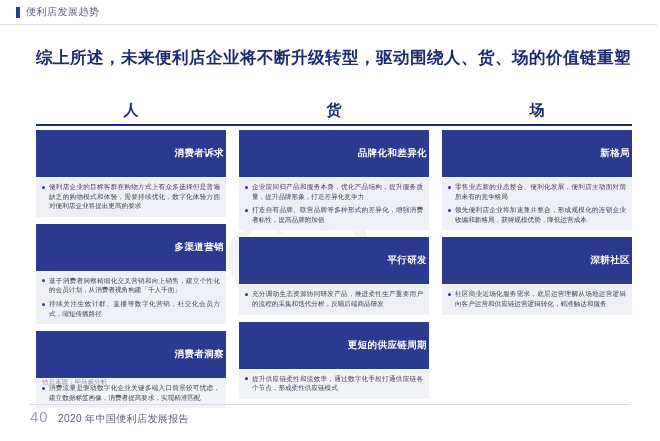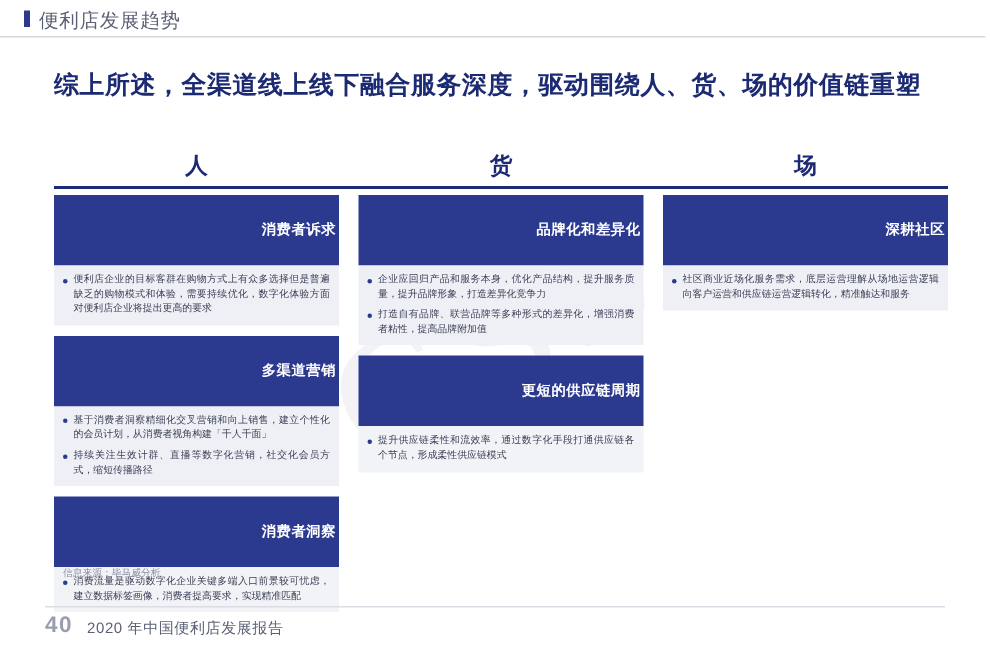--- a/index.html
+++ b/index.html
@@ -32,21 +32,21 @@
   }
   .top-accent {
     position: absolute;
     left: 16px; top: 7px;
     width: 4px; height: 11px;
     background: #2b3a8f;
   }
   .top-title {
     position: absolute;
     left: 26px; top: 5px;
-    font-size: 13px;
+    font-size: 10px;
     color: #5b5f73;
     letter-spacing: 0.5px;
   }
   
   .watermark {
     position: absolute;
     left: 330px; top: 225px;
     transform: translate(-50%, -50%) rotate(-28deg);
     font-size: 110px;
     font-weight: bold;
@@ -153,21 +153,21 @@
     position: absolute;
     left: 30px; top: 404px;
     width: 600px;
     height: 1px;
     background: #dcdde4;
   }
   .page-num {
     position: absolute;
     left: 30px; top: 408px;
     font-size: 15px;
-    font-weight: bold;
+    font-weight: normal;
     color: #9a9db0;
     letter-spacing: 1px;
   }
   .footer-title {
     position: absolute;
     left: 58px; top: 412px;
     font-size: 10px;
     color: #5b5f73;
     letter-spacing: 0.4px;
   }
@@ -183,21 +183,21 @@
 
 <div class="page">
 
   <div class="top-bar">
     <div class="top-accent"></div>
     <div class="top-title">便利店发展趋势</div>
   </div>
 
   <div class="watermark">CSS</div>
 
-  <div class="heading">综上所述，全渠道线上线下融合服务深度，驱动围绕人、货、场的价值链重塑</div>
+  <div class="heading">综上所述，未来便利店企业将不断升级转型，驱动围绕人、货、场的价值链重塑</div>
 
   <div class="col-labels">
     <div class="col-label c1">人</div>
     <div class="col-label c2">货</div>
     <div class="col-label c3">场</div>
   </div>
   <div class="rule"></div>
 
   <div class="columns">
 
@@ -224,29 +224,42 @@
     </div>
 
     <div class="col c2">
       <div class="card">
         <div class="card-title">品牌化和差异化</div>
         <div class="card-body">
           <div class="bullet">企业应回归产品和服务本身，优化产品结构，提升服务质量，提升品牌形象，打造差异化竞争力</div>
           <div class="bullet">打造自有品牌、联营品牌等多种形式的差异化，增强消费者粘性，提高品牌附加值</div>
         </div>
       </div>
+      <div class="card">
+        <div class="card-title">平行研发</div>
+        <div class="card-body">
+          <div class="bullet">充分调动生态资源协同研发产品，推进柔性生产重要用户的流程的采集和迭代分析，反哺后端商品研发</div>
+        </div>
+      </div>
       <div class="card alt">
         <div class="card-title">更短的供应链周期</div>
         <div class="card-body">
           <div class="bullet">提升供应链柔性和流效率，通过数字化手段打通供应链各个节点，形成柔性供应链模式</div>
         </div>
       </div>
     </div>
 
     <div class="col c3">
+      <div class="card">
+        <div class="card-title">新格局</div>
+        <div class="card-body">
+          <div class="bullet">零售业态新的业态整合、便利化发展，便利店主动面对前所未有的竞争格局</div>
+          <div class="bullet">领先便利店企业将加速兼并整合，形成规模化的连锁企业收编和新格局，获得规模优势，降低运营成本</div>
+        </div>
+      </div>
       <div class="card">
         <div class="card-title">深耕社区</div>
         <div class="card-body">
           <div class="bullet">社区商业近场化服务需求，底层运营理解从场地运营逻辑向客户运营和供应链运营逻辑转化，精准触达和服务</div>
         </div>
       </div>
     </div>
 
   </div>
 

